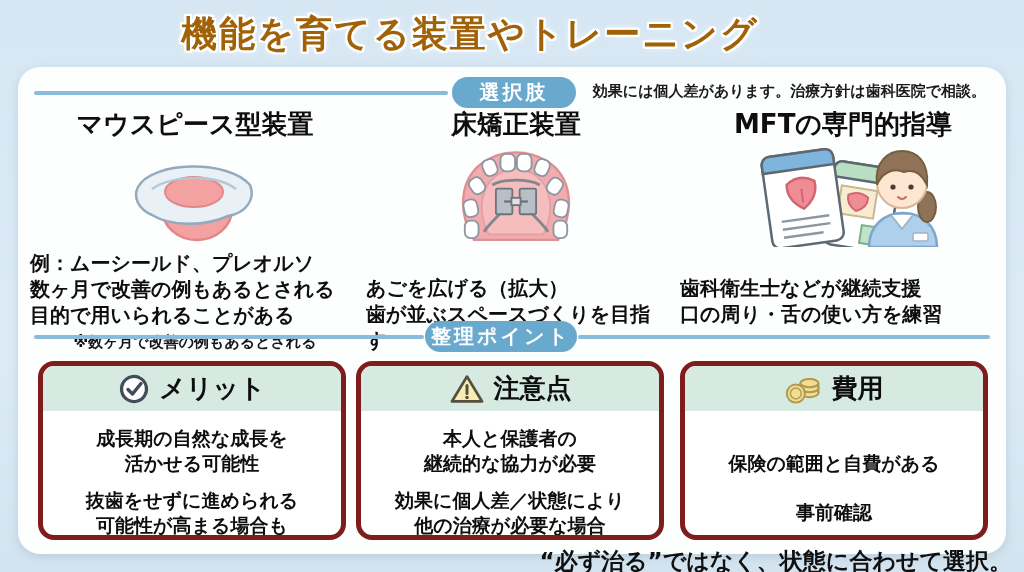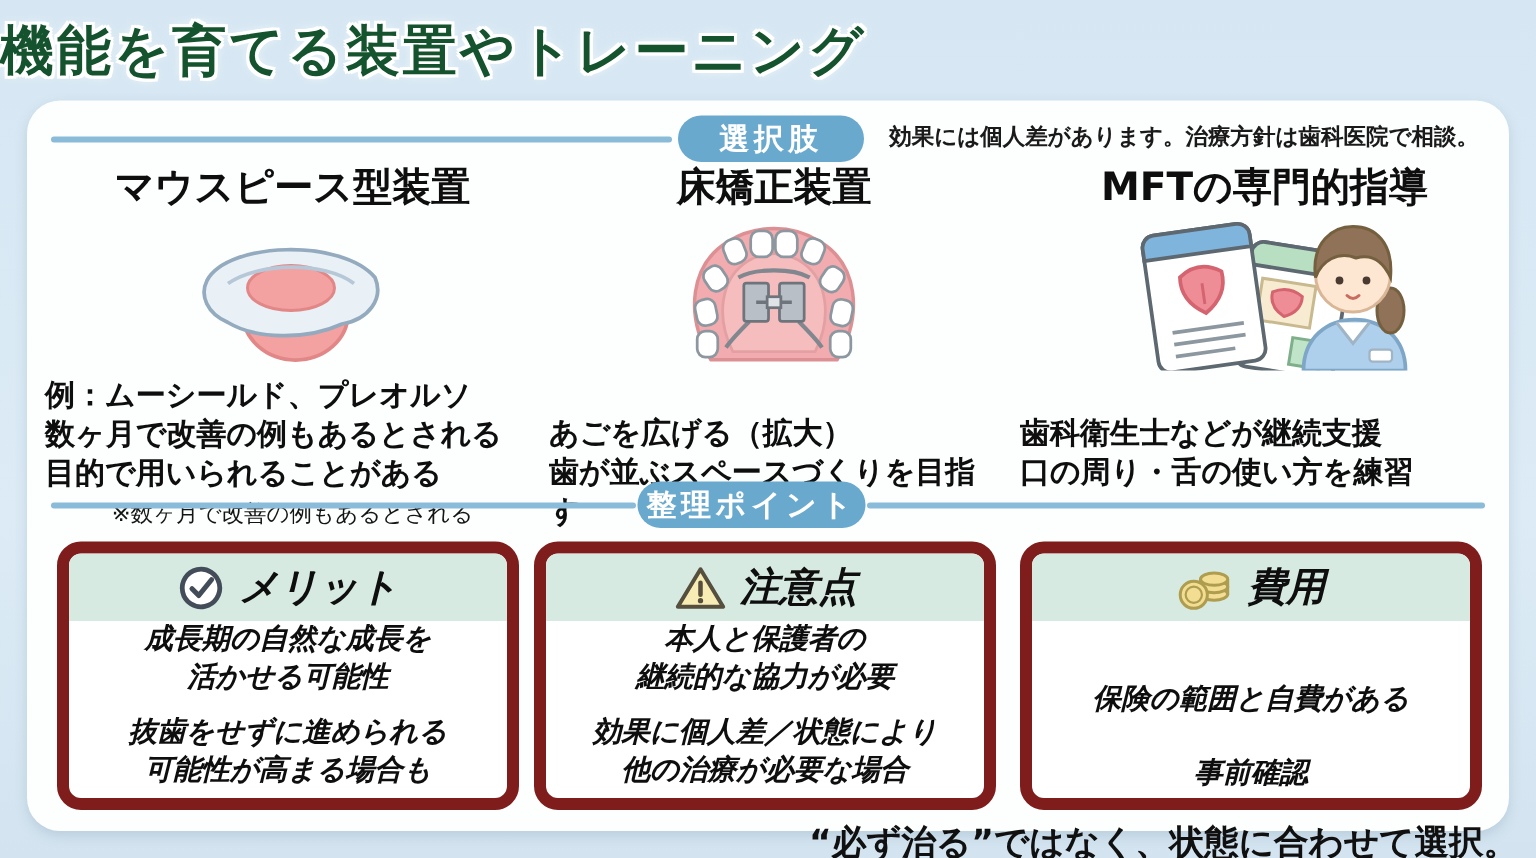--- a/index.html
+++ b/index.html
@@ -5,22 +5,22 @@
   * { margin:0; padding:0; box-sizing:border-box; }
   html,body { width:1024px; height:572px; overflow:hidden; }
   body {
     position:relative;
     font-family:"DejaVu Sans","Liberation Sans",sans-serif;
     background:linear-gradient(180deg,#d6e7f3 0%,#dcebf6 60%,#d3e4f0 100%);
     color:#111;
   }
   .page-title {
     position:absolute; top:10px; left:0; width:940px;
-    text-align:left; font-size:36px; font-weight:700; letter-spacing:2px;
-    color:#14532d;
+    text-align:center; font-size:36px; font-weight:700; letter-spacing:2px;
+    color:#a16207;
     text-shadow:-2px -2px 0 #fff, 2px -2px 0 #fff, -2px 2px 0 #fff, 2px 2px 0 #fff,
                  0 -2px 0 #fff, 0 2px 0 #fff, -2px 0 0 #fff, 2px 0 0 #fff,
                  0 0 8px rgba(255,255,255,.9);
   }
   .card {
     position:absolute; left:18px; top:67px; width:988px; height:487px;
     background:#fdfefe; border-radius:22px;
     box-shadow:0 3px 8px rgba(110,140,165,.25);
   }
   .hline { position:absolute; height:4px; background:#8abbd8; border-radius:2px; }
@@ -31,31 +31,31 @@
   }
   .top-note {
     position:absolute; top:15px; right:20px;
     font-size:15px; font-weight:700; color:#1a1a1a;
   }
   .col { position:absolute; top:40px; }
   .col-title { text-align:center; font-size:26px; font-weight:700; color:#0e0e0e; }
   .col-illustration { height:102px; display:flex; align-items:center; justify-content:center; margin-top:3px; }
   .col-text { margin-top:3px; font-size:20px; font-weight:700; line-height:1.3; color:#0e0e0e; }
   .col-text.shift { margin-top:28px; }
-  .col-footnote { margin-top:5px; text-align:center; font-size:15px; font-weight:400; color:#141414; }
+  .col-footnote { margin-top:5px; text-align:center; font-size:15px; font-weight:700; color:#141414; }
   .box {
     position:absolute; top:294px; width:308px; height:179px;
-    background:#fff; border:8px solid #7f1d1d; border-radius:16px; overflow:hidden;font-style:italic;
+    background:#fff; border:5px solid #7f1d1d; border-radius:16px; overflow:hidden;
   }
   .box-header {
     height:45px; background:#d6eae1;
     display:flex; align-items:center; justify-content:center; gap:9px;
     font-size:26px; font-weight:700; color:#0e0e0e;
   }
-  .box-body { text-align:center; font-size:19px; font-weight:700; line-height:1.3; color:#0e0e0e; }
+  .box-body { text-align:center; font-size:19px; font-weight:700; line-height:1.3; padding-top:15px; color:#0e0e0e; }
   .box-body .para + .para { margin-top:13px; }
   .box-body.spread { padding-top:40px; }
   .box-body.spread .para + .para { margin-top:24px; }
   .bottom-note {
     position:absolute; top:546px; right:12px;
     font-size:23px; font-weight:700; color:#101010;
   }
   svg { display:block; }
 </style>
 </head>

